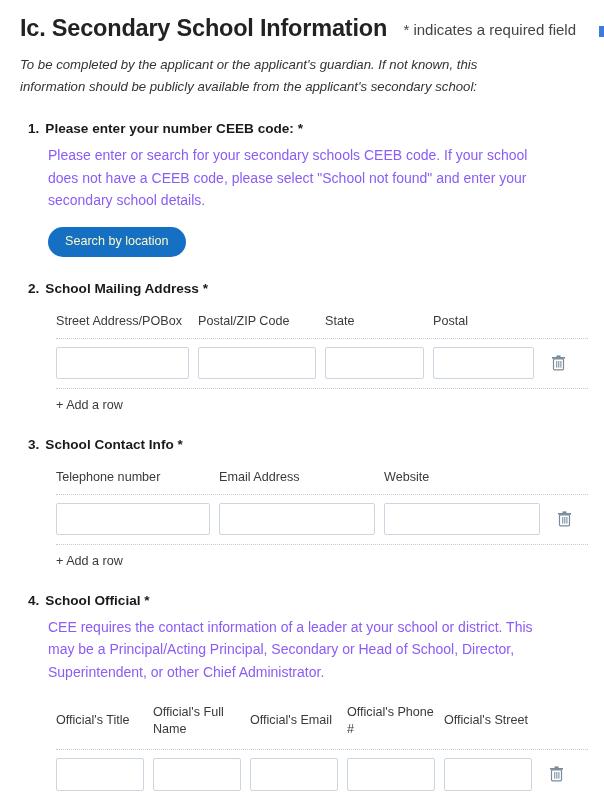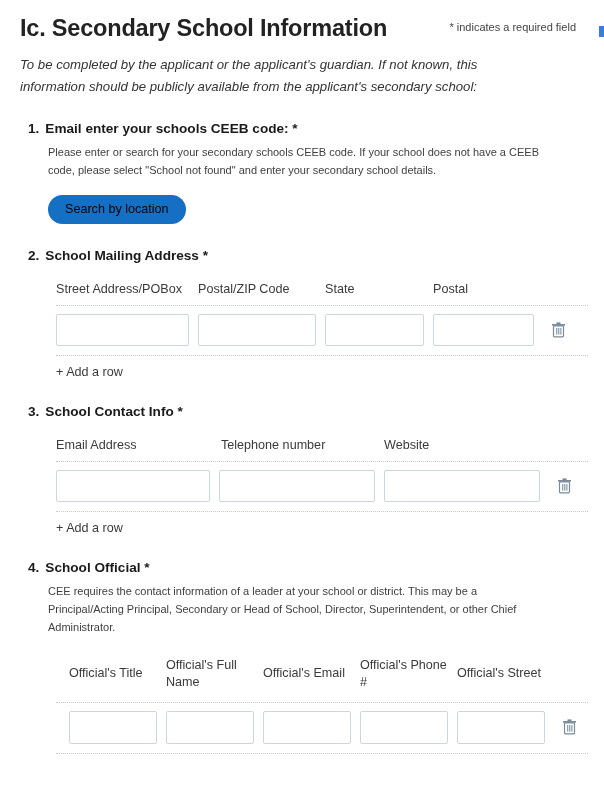--- a/index.html
+++ b/index.html
@@ -28,21 +28,21 @@
   .page-title {
     font-size: 23.5px;
     font-weight: bold;
     color: #222222;
     letter-spacing: -0.2px;
     line-height: 1.25;
     margin: 0;
     white-space: nowrap;
   }
   .required-note {
-    font-size: 11px;
+    font-size: 15px;
     color: #444444;
     white-space: nowrap;
     padding-top: 7px;
     padding-right: 12px;
   }
 
   .intro {
     font-style: italic;
     font-size: 13.2px;
     line-height: 1.62;
@@ -56,33 +56,33 @@
   .q-title {
     font-size: 13.6px;
     font-weight: bold;
     color: #1a1a1a;
     margin: 0;
     display: flex;
     gap: 6px;
   }
   .q-num { flex: none; }
   .q-desc {
-    font-size: 11px;
+    font-size: 14px;
     line-height: 1.62;
-    color: #404040;
+    color: #8b5cf6;
     margin: 8px 0 0 20px;
     max-width: 500px;
   }
 
   
   .btn-pill {
     display: inline-block;
     margin: 15px 0 0 20px;
     background: #1570c4;
-    color: #000000;
+    color: #fef9c3;
     font-size: 12.6px;
     border: none;
     border-radius: 17px;
     padding: 8px 17px 9px 17px;
     cursor: pointer;
     font-family: "Liberation Sans", sans-serif;
     line-height: 1;
   }
 
   
@@ -143,21 +143,21 @@
   
   .s2 .c0 { width: 142px; }
   .s2 .c1 { width: 127px; }
   .s2 .c2 { width: 108px; }
   .s2 .c3 { width: 110px; }
 
   .s3 .c0 { width: 163px; }
   .s3 .c1 { width: 165px; }
   .s3 .c2 { width: 165px; }
 
-  .s4 .c0 { width: 97px; margin-left: 13px; }
+  .s4 .c0 { width: 97px; }
   .s4 .c1 { width: 97px; }
   .s4 .c2 { width: 97px; }
   .s4 .c3 { width: 97px; }
   .s4 .c4 { width: 97px; }
   .s4 .col-head { min-height: 42px; }
   .s4 .cell input { height: 33px; }
 
   .scroll-nub {
     position: absolute;
     right: 0px; top: 26px;
@@ -173,21 +173,21 @@
   <div class="header-row">
     <h1 class="page-title">Ic. Secondary School Information</h1>
     <div class="required-note">* indicates a required field</div>
   </div>
 
   <p class="intro">To be completed by the applicant or the applicant's guardian. If not known, this information should be publicly available from the applicant's secondary school:</p>
 
   <div class="question">
     <div class="q-title">
       <span class="q-num">1.</span>
-      <span>Email enter your schools CEEB code: *</span>
+      <span>Please enter your number CEEB code: *</span>
     </div>
     <p class="q-desc">Please enter or search for your secondary schools CEEB code. If your school does not have a CEEB code, please select "School not found" and enter your secondary school details.</p>
     <button class="btn-pill">Search by location</button>
   </div>
 
   <div class="question">
     <div class="q-title">
       <span class="q-num">2.</span>
       <span>School Mailing Address *</span>
     </div>
@@ -231,22 +231,22 @@
   </div>
 
   <div class="question">
     <div class="q-title">
       <span class="q-num">3.</span>
       <span>School Contact Info *</span>
     </div>
 
     <div class="grid-wrap s3">
       <div class="grid-head">
+        <div class="col-head c0">Telephone number</div>
         <div class="col-head c1">Email Address</div>
-        <div class="col-head c0">Telephone number</div>
         <div class="col-head c2">Website</div>
         <div class="trash-cell"></div>
       </div>
       <div class="sep"></div>
       <div class="grid-inputs">
         <div class="cell c0">
           <input type="text" value="" style="">
         </div>
         <div class="cell c1">
           <input type="text" value="" style="">

